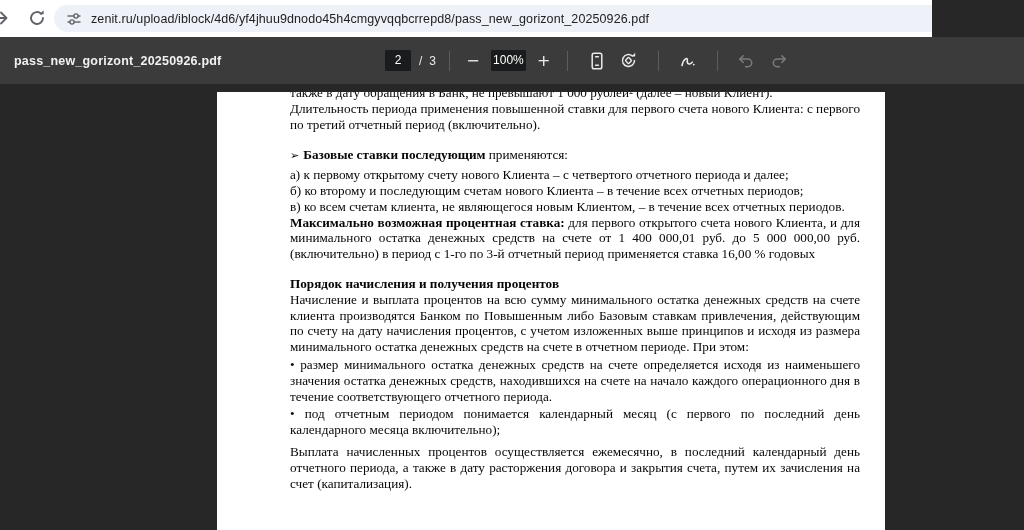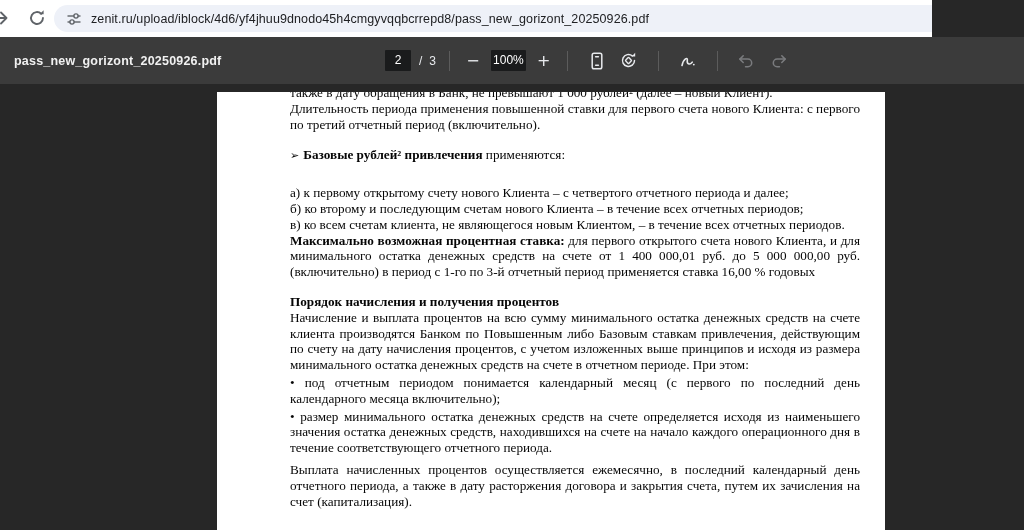--- a/index.html
+++ b/index.html
@@ -31,21 +31,21 @@
   .dim { opacity: .55; }
 
   
   .content { position: absolute; top: 92px; left: 0; width: 920px; height: 446px; background: #272727; overflow: hidden; }
   .pdf-page { position: absolute; left: 217px; top: 0; width: 668px; height: 460px; background: #ffffff; }
   .page-text { margin: -7px 25px 0 73px; font-family: "Liberation Serif", serif; font-size: 13.2px; line-height: 15.8px; color: #060606; text-align: justify; }
   .page-text .b { font-weight: bold; }
   .line1 { white-space: nowrap; overflow: hidden; }
   .rates-head { margin-top: 15px; }
   .rates-arrow { font-family: "DejaVu Sans", sans-serif; font-size: 11px; margin-right: 4px; }
-  .rates-list { margin-top: 21px; }
+  .rates-list { margin-top: 3px; }
   .max-para { }
   .order-head { margin-top: 14px; font-weight: bold; }
   .bullet-para { margin-top: 2px; }
   .payout-para { margin-top: 6px; }
 </style>
 </head>
 <body>
 
 <div class="topbar">
   <span class="nav-forward">
@@ -123,36 +123,36 @@
   </div>
 </div>
 
 <div class="content">
   <div class="pdf-page">
     <div class="page-text">
       <div class="line1">также в дату обращения в Банк, не превышают 1 000 рублей² (далее – новый Клиент).</div>
       <div>Длительность периода применения повышенной ставки для первого счета нового Клиента: с первого по третий отчетный период (включительно).</div>
 
       <div class="rates-head">
-        <span class="rates-arrow">➢</span><span class="b">Базовые рублей² привлечения</span>
+        <span class="rates-arrow">➢</span><span class="b">Базовые ставки последующим</span>
         <span>применяются:</span>
       </div>
       <div class="rates-list">
         <div>а) к первому открытому счету нового Клиента – с четвертого отчетного периода и далее;</div>
         <div>б) ко второму и последующим счетам нового Клиента – в течение всех отчетных периодов;</div>
         <div>в) ко всем счетам клиента, не являющегося новым Клиентом, – в течение всех отчетных периодов.</div>
       </div>
 
       <div class="max-para">
         <span class="b">Максимально возможная процентная ставка:</span>
         <span>для первого открытого счета нового Клиента, и для минимального остатка денежных средств на счете от 1 400 000,01 руб. до 5 000 000,00 руб. (включительно) в период с 1-го по 3-й отчетный период применяется ставка 16,00 % годовых</span>
       </div>
 
       <div class="order-head">Порядок начисления и получения процентов</div>
       <div>Начисление и выплата процентов на всю сумму минимального остатка денежных средств на счете клиента производятся Банком по Повышенным либо Базовым ставкам привлечения, действующим по счету на дату начисления процентов, с учетом изложенных выше принципов и исходя из размера минимального остатка денежных средств на счете в отчетном периоде. При этом:</div>
 
+      <div class="bullet-para">• размер минимального остатка денежных средств на счете определяется исходя из наименьшего значения остатка денежных средств, находившихся на счете на начало каждого операционного дня в течение соответствующего отчетного периода.</div>
       <div class="bullet-para">• под отчетным периодом понимается календарный месяц (с первого по последний день календарного месяца включительно);</div>
-      <div class="bullet-para">• размер минимального остатка денежных средств на счете определяется исходя из наименьшего значения остатка денежных средств, находившихся на счете на начало каждого операционного дня в течение соответствующего отчетного периода.</div>
 
       <div class="payout-para">Выплата начисленных процентов осуществляется ежемесячно, в последний календарный день отчетного периода, а также в дату расторжения договора и закрытия счета, путем их зачисления на счет (капитализация).</div>
     </div>
   </div>
 </div>
 
 </body></html>

